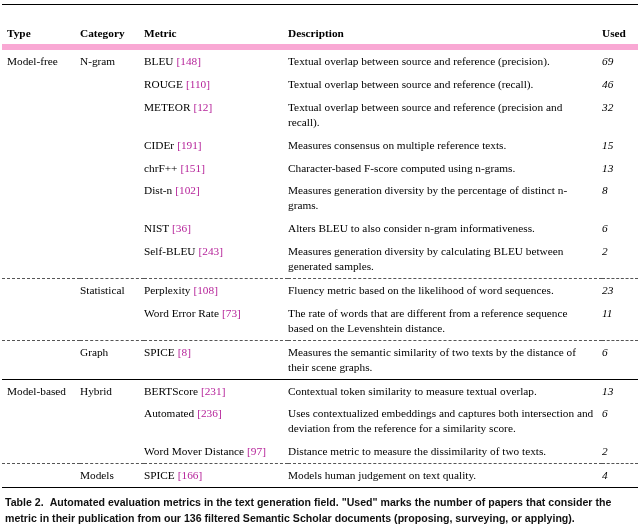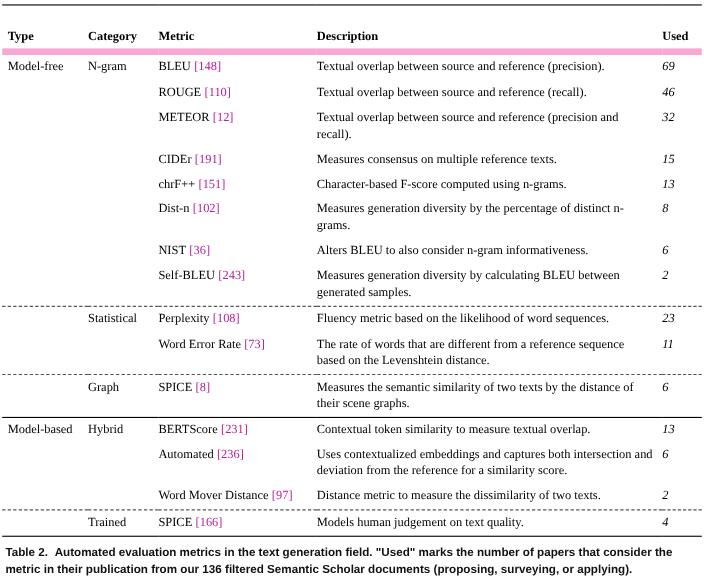--- a/index.html
+++ b/index.html
@@ -174,21 +174,21 @@
       </tr>
       <tr>
         <td></td>
         <td></td>
         <td><span>Word Mover Distance</span><span class="cite">[97]</span></td>
         <td>Distance metric to measure the dissimilarity of two texts.</td>
         <td class="cell-used">2</td>
       </tr>
       <tr class="sep-dashed">
         <td></td>
-        <td>Trained</td>
+        <td>Models</td>
         <td><span>SPICE</span><span class="cite">[166]</span></td>
         <td>Models human judgement on text quality.</td>
         <td class="cell-used">4</td>
       </tr>
     </tbody>
   </table>
 
   <div class="caption">
     <span class="cap-label">Table 2.</span><span>Automated evaluation metrics in the text generation field. "Used" marks the number of papers that consider the metric in their publication from our 136 filtered Semantic Scholar documents (proposing, surveying, or applying).</span>
   </div>

